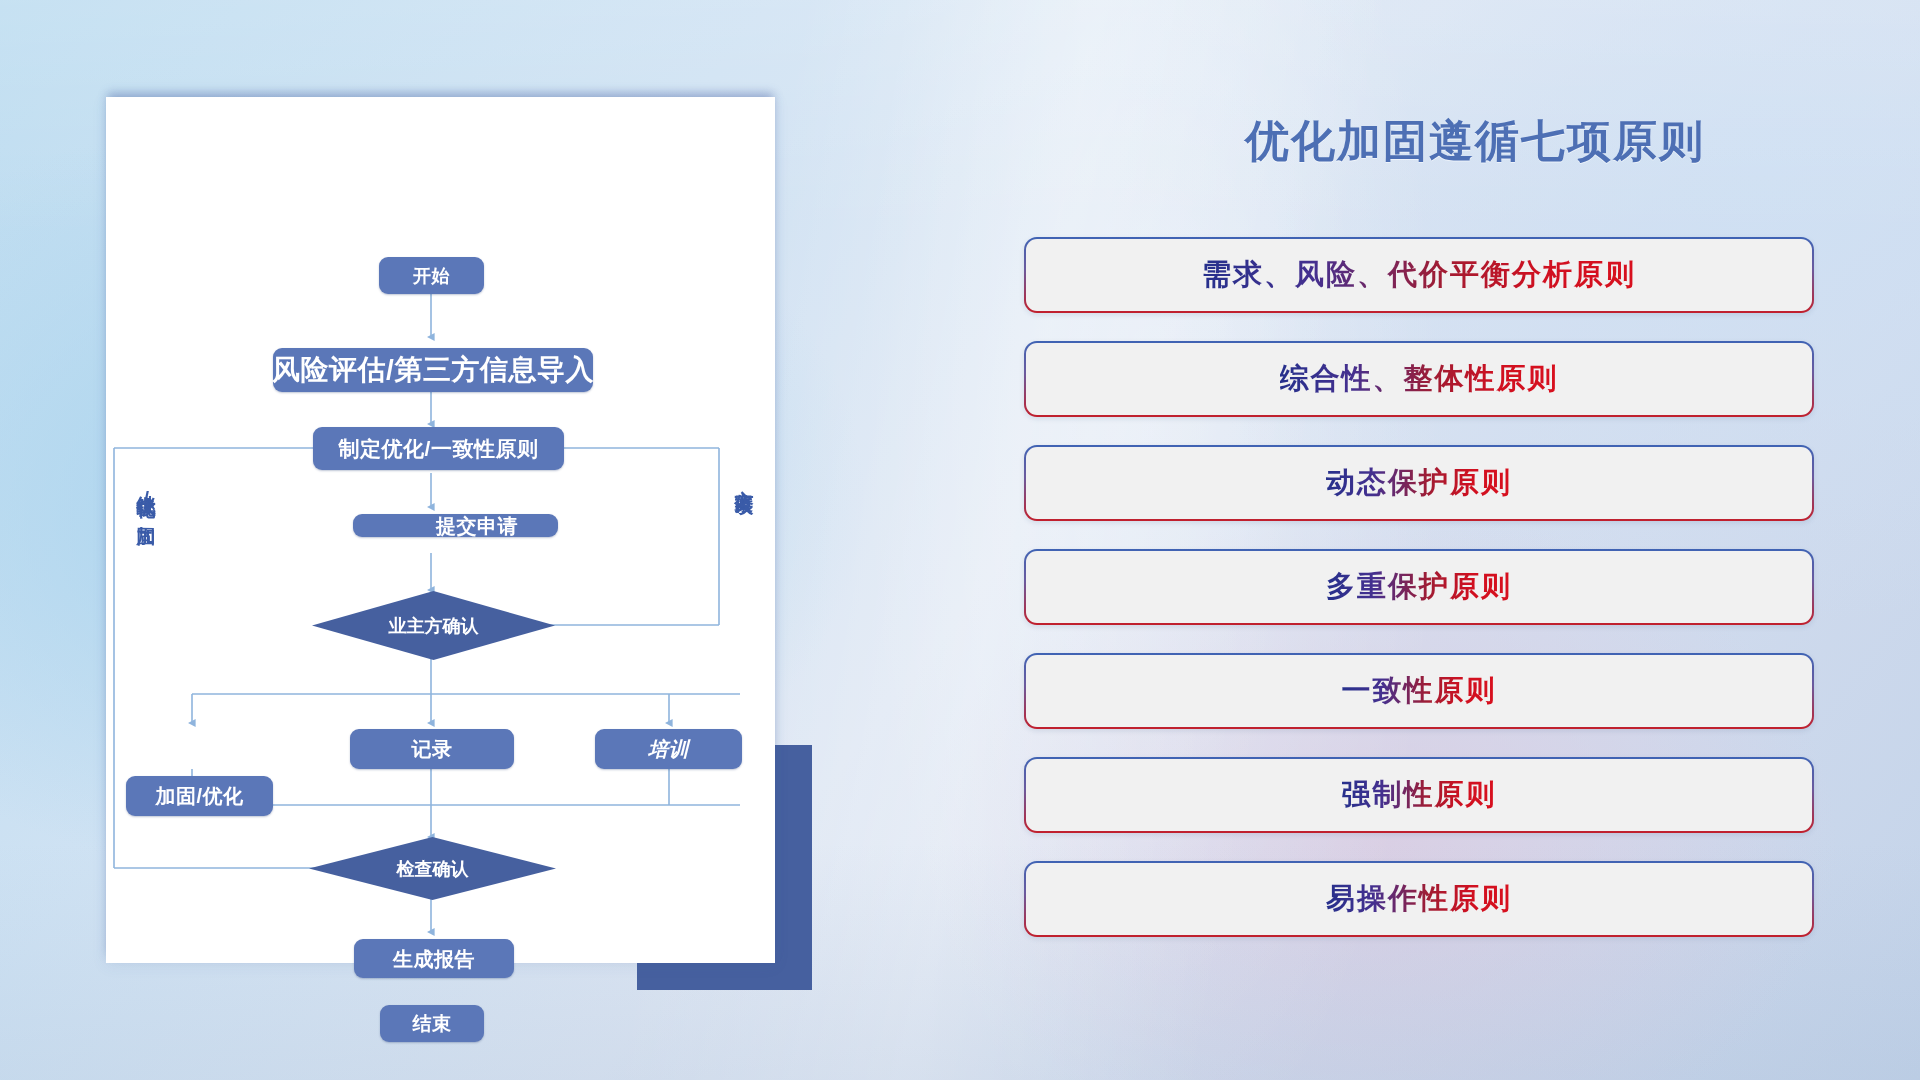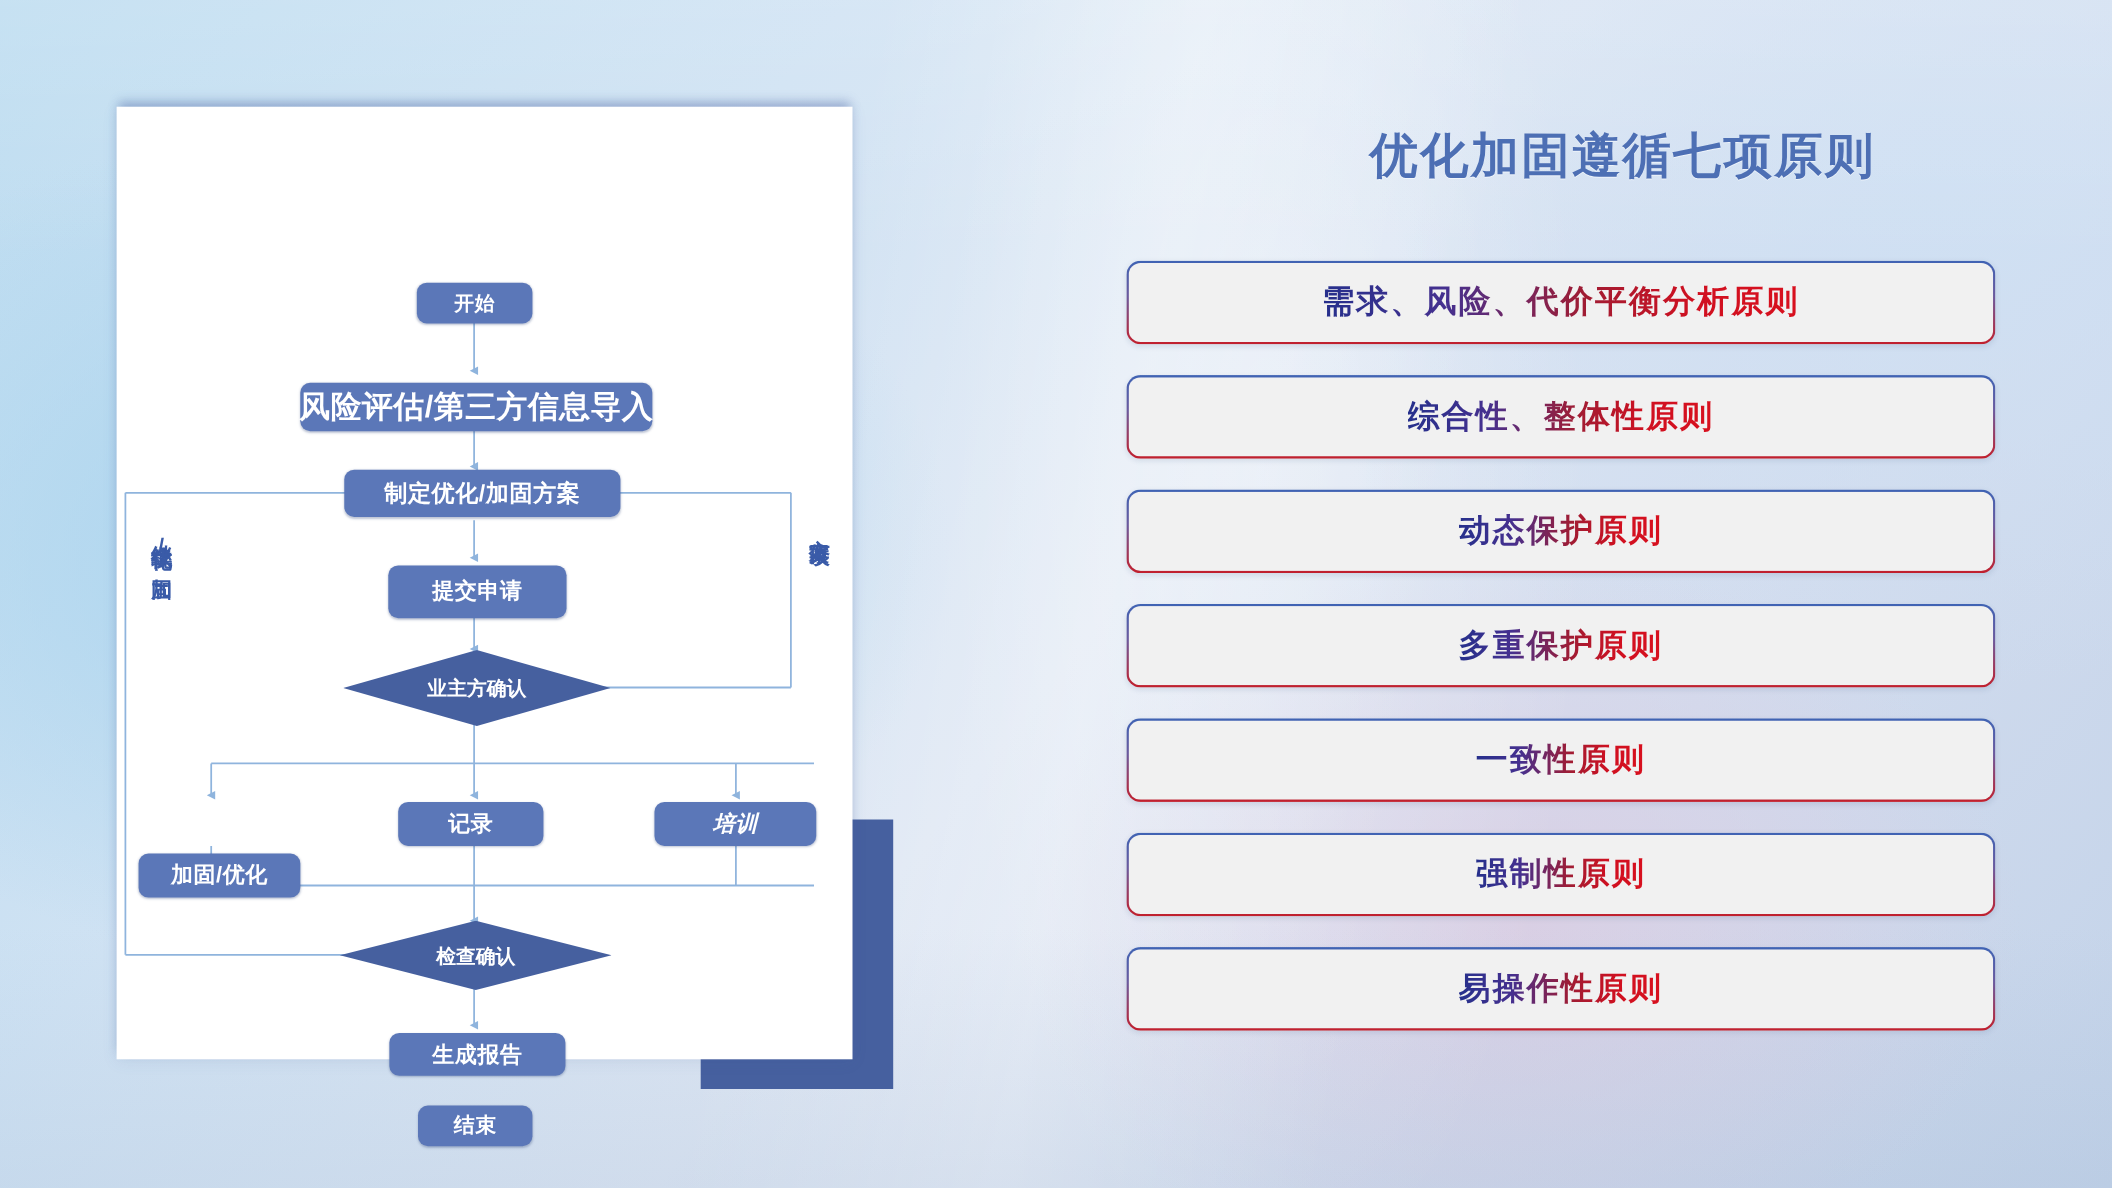--- a/index.html
+++ b/index.html
@@ -170,36 +170,36 @@
 
       <div class="node" style="left:273px;top:160px;width:105px;height:37px;font-size:18px;">
         <span>开始</span>
       </div>
 
       <div class="node" style="left:167px;top:251px;width:320px;height:44px;font-size:28px;">
         <span>风险评估/第三方信息导入</span>
       </div>
 
       <div class="node" style="left:207px;top:330px;width:251px;height:43px;font-size:21px;">
-        <span>制定优化/加固方案</span>
-      </div>
-
-      <div class="node" style="left:247px;top:417px;width:162px;height:48px;font-size:20px;">
+        <span>制定优化/一致性原则</span>
+      </div>
+
+      <div class="node" style="left:247px;top:417px;width:162px;height:23px;font-size:20px;padding-left:43px;">
         <span>提交申请</span>
       </div>
 
       <div class="diamond" style="left:206px;top:494px;width:243px;height:69px;font-size:18px;">
         <span>业主方确认</span>
       </div>
 
       <div class="node" style="left:20px;top:632px;width:147px;height:40px;font-size:20px;margin-top:47px;">
         <span>加固/优化</span>
       </div>
 
-      <div class="node" style="left:256px;top:632px;width:132px;height:40px;font-size:20px;">
+      <div class="node" style="left:244px;top:632px;width:164px;height:40px;font-size:20px;">
         <span>记录</span>
       </div>
 
       <div class="node" style="left:489px;top:632px;width:147px;height:40px;font-size:20px;font-style:italic;">
         <span>培训</span>
       </div>
 
       <div class="diamond" style="left:203px;top:740px;width:247px;height:63px;font-size:18px;">
         <span>检查确认</span>
       </div>

